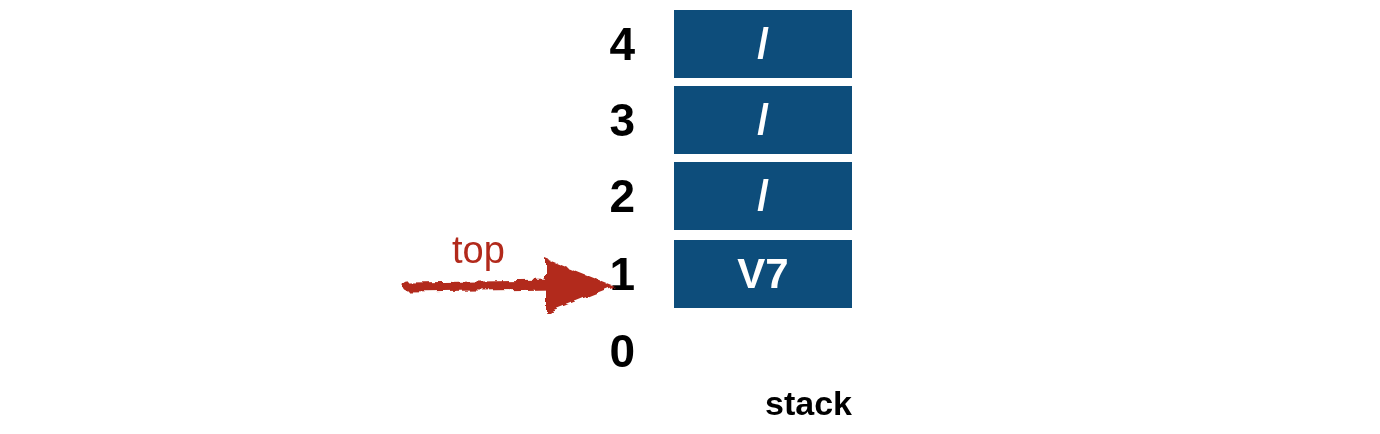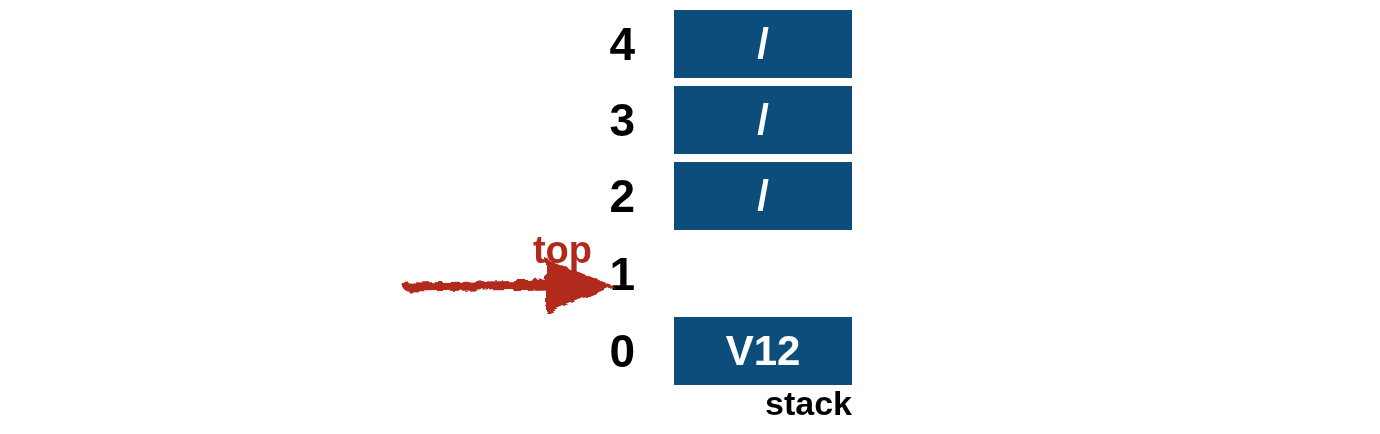--- a/index.html
+++ b/index.html
@@ -44,23 +44,23 @@
     color: var(--color-cell_text, #ffffff);
     font-size: 42px;
     font-weight: 600;
     line-height: 1;
   }
   .top-label {
     position: absolute;
     left: 452px;
     top: 231px;
     width: 140px;
-    text-align: right;
+    text-align: left;
     font-size: 38px;
-    font-weight: 700;
+    font-weight: 400;
     color: var(--color-arrow, #b2291b);
     line-height: 1;
   }
   .arrow {
     position: absolute;
     left: 398px;
     top: 250px;
     width: 220px;
     height: 72px;
     color: var(--color-arrow, #b2291b);
@@ -98,27 +98,27 @@
 
   <div class="row" style="top:162px">
     <div class="idx">2</div>
     <div class="cell">
       <span class="cellval">/</span>
     </div>
   </div>
 
   <div class="row" style="top:240px">
     <div class="idx">1</div>
+    <div class="cell">
+      <span class="cellval">V7</span>
+    </div>
   </div>
 
   <div class="row" style="top:317px">
     <div class="idx">0</div>
-    <div class="cell">
-      <span class="cellval">V12</span>
-    </div>
   </div>
 
   <div class="top-label">top</div>
 
   <svg class="arrow" viewBox="0 0 220 72" aria-hidden="true">
     <defs>
       <filter id="crayon" x="-20%" y="-20%" width="140%" height="140%">
         <feTurbulence type="fractalNoise" baseFrequency="0.09" numOctaves="3" seed="7" result="noise"></feTurbulence>
         <feDisplacementMap in="SourceGraphic" in2="noise" scale="7"></feDisplacementMap>
       </filter>

